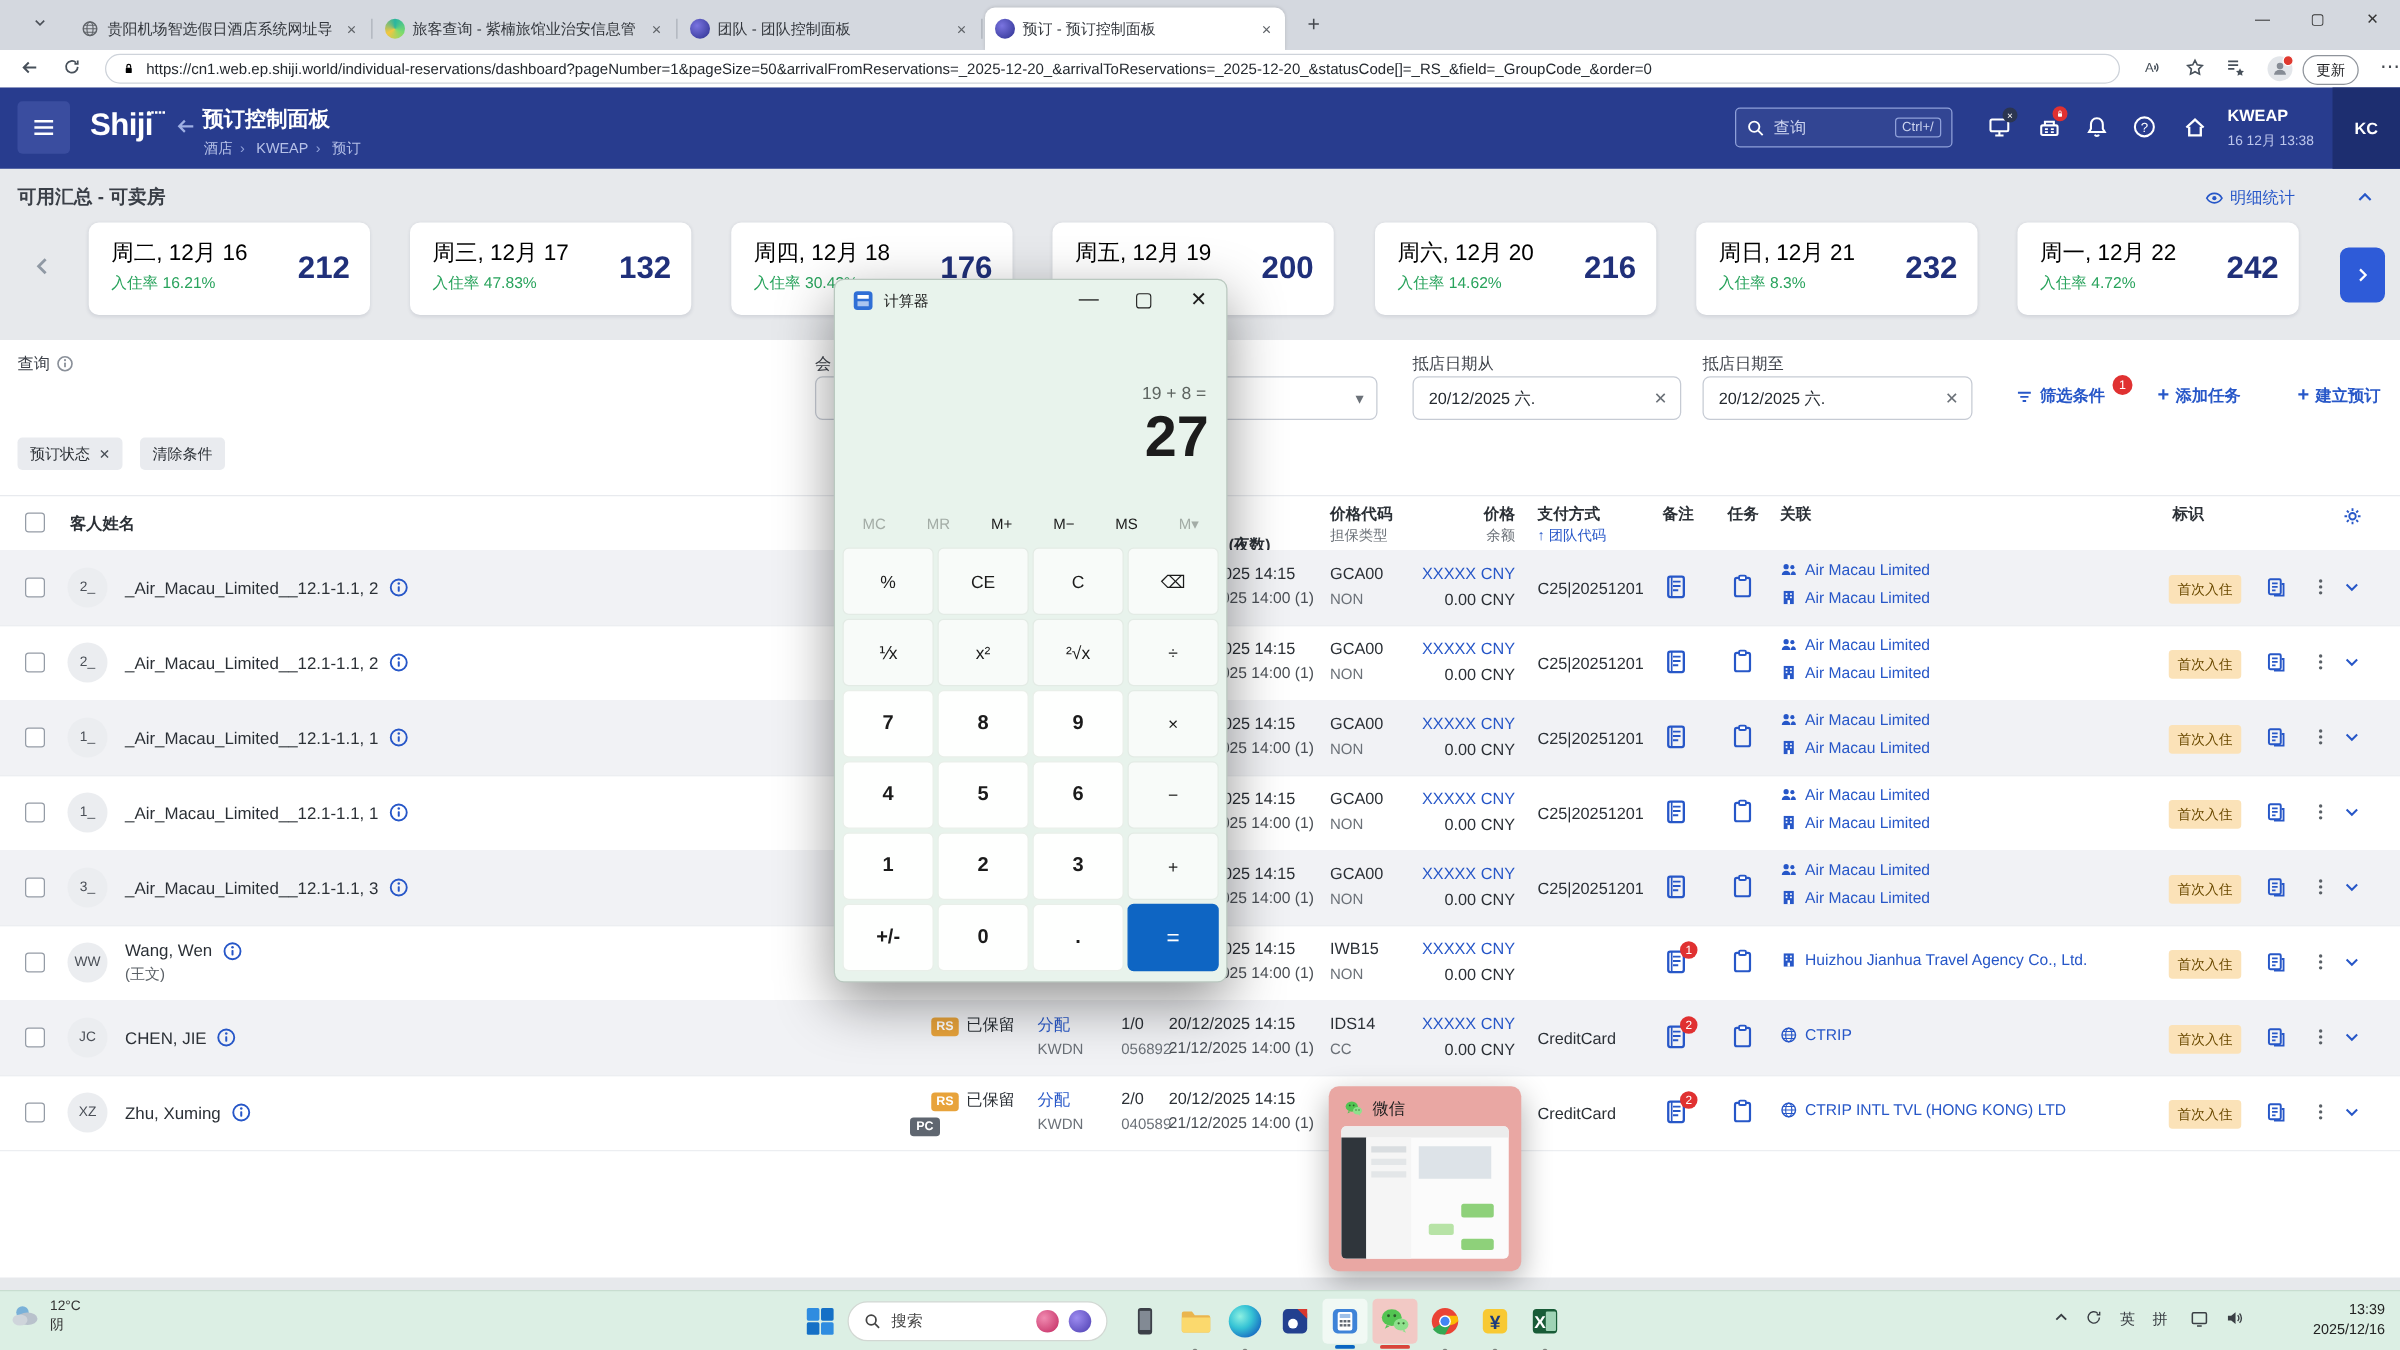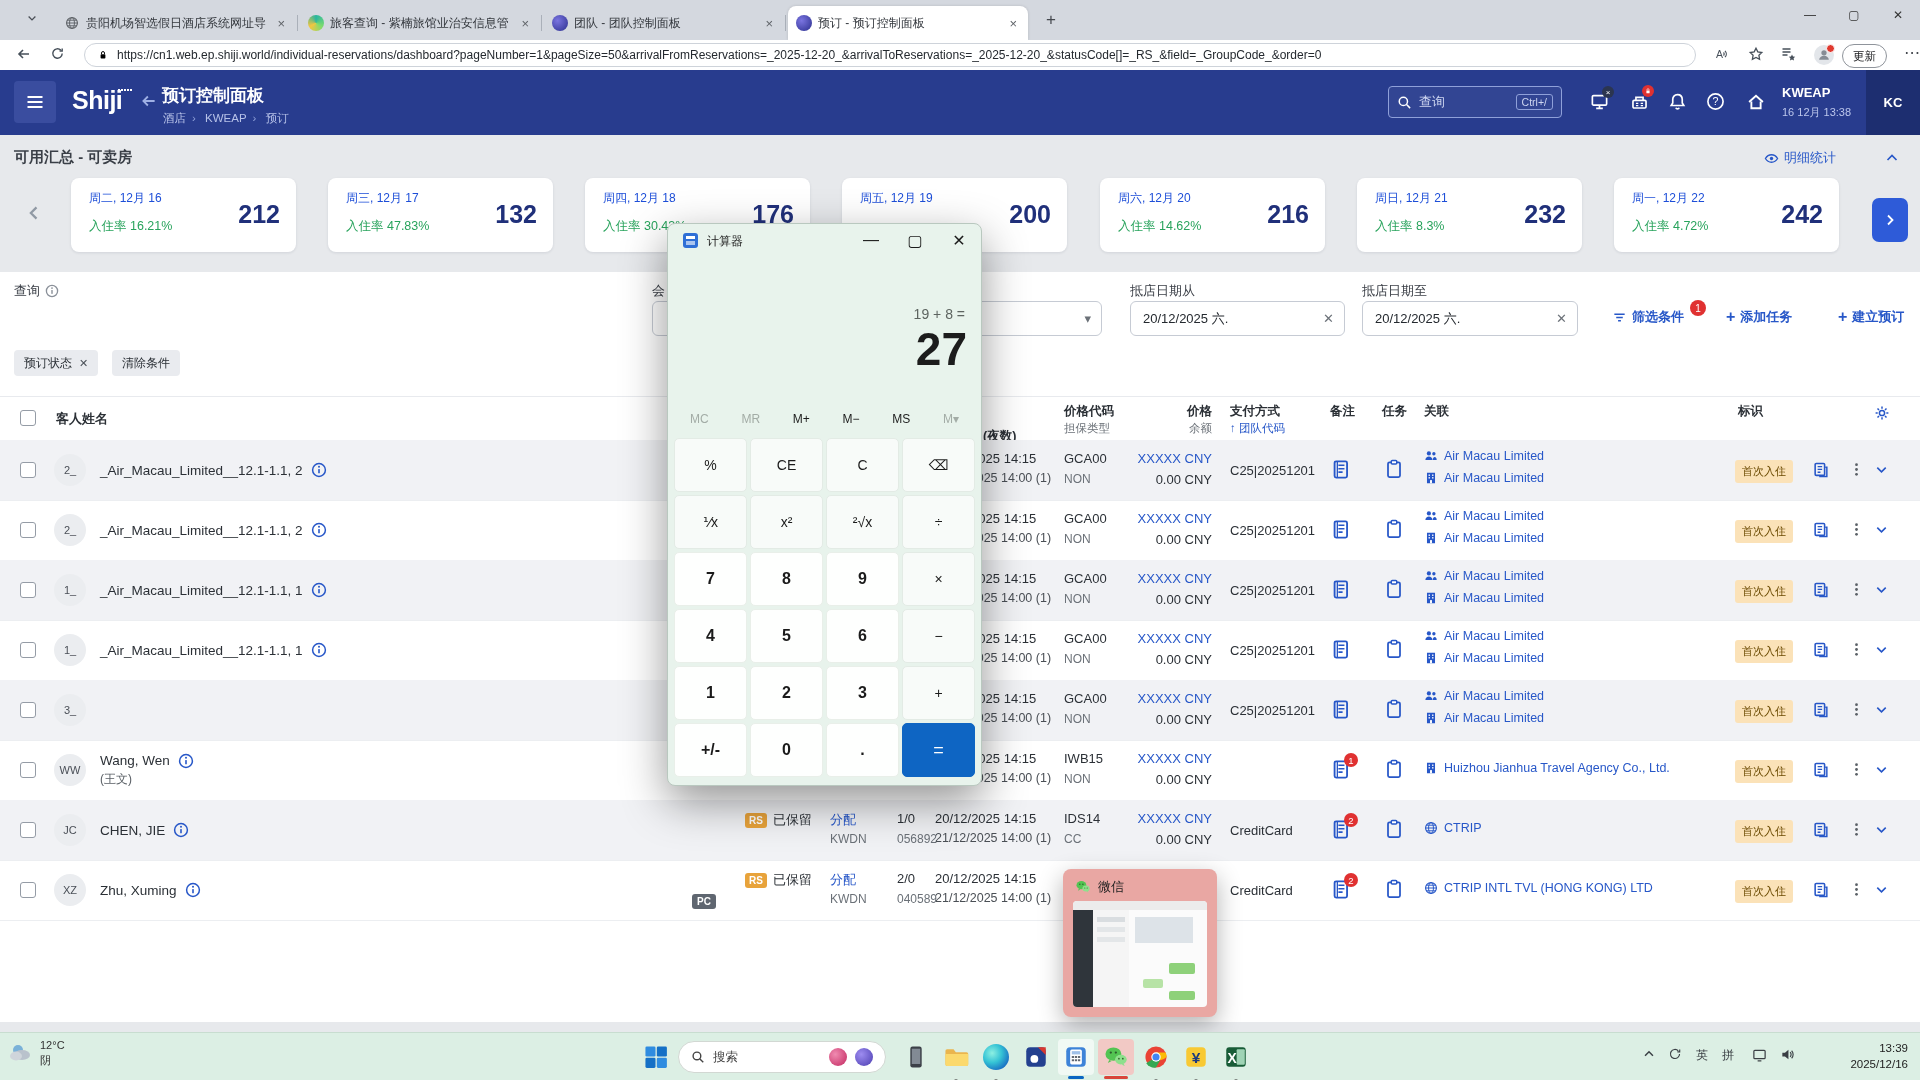--- a/index.html
+++ b/index.html
@@ -45,21 +45,21 @@
   #propname{position:absolute;left:1782px;top:15px;font-size:13px;font-weight:bold;}
   #propdate{position:absolute;left:1782px;top:35px;font-size:11px;color:#bcc6ec;}
   #kcblock{position:absolute;left:1866px;top:0;width:54px;height:65px;background:#1d2e70;display:flex;align-items:center;justify-content:center;font-size:13px;font-weight:bold;}
 
   
   #availtitle{position:absolute;left:14px;top:148px;font-size:15px;font-weight:600;color:#3a3f47;}
   #detaillink{position:absolute;left:1764px;top:149px;color:#2757c8;font-size:13px;display:flex;align-items:center;gap:5px;}
   #availcollapse{position:absolute;left:1884px;top:150px;color:#2757c8;}
   #cardleft{position:absolute;left:24px;top:203px;color:#9099a4;}
   .card{position:absolute;top:178px;width:225px;height:74px;background:#fff;border-radius:8px;box-shadow:0 1px 3px rgba(20,30,60,.1);}
-  .cday{position:absolute;left:18px;top:12px;font-size:12px;color:#1d4ed8;}
+  .cday{position:absolute;left:18px;top:12px;font-size:18px;color:#000000;}
   .cocc{position:absolute;left:18px;top:40px;font-size:12.5px;color:#28a35c;white-space:nowrap;}
   .cval{position:absolute;right:16px;top:22px;font-size:25px;font-weight:bold;color:#20307a;}
   #cardright{position:absolute;left:1872px;top:198px;width:36px;height:44px;background:#2e5bd8;border-radius:7px;display:flex;align-items:center;justify-content:center;color:#fff;}
 
   
   #panel{position:absolute;left:0;top:272px;width:1920px;height:750px;background:#fff;}
   .flabel{position:absolute;top:10px;font-size:13px;color:#3c4048;display:flex;align-items:center;gap:5px;}
   .finput{position:absolute;top:29px;height:35px;border:1px solid #c6cbd4;border-radius:6px;box-sizing:border-box;display:flex;align-items:center;padding:0 12px;font-size:13px;color:#24292f;background:#fff;}
   .finput .ph{color:#9aa0a8;}
   .finput .tail{position:absolute;right:10px;color:#6b7178;}
@@ -765,20 +765,32 @@
           </span>
           <span class="icn nico" style="left:1874px;top:22px">
             <svg viewBox="0 0 16 16" width="15" height="15">
               <path d="M3.5 6 8 10.5 12.5 6" fill="none" stroke="currentColor" stroke-width="1.7"></path>
             </svg>
           </span>
         </div>
         <div class="t-row alt" style="top:240px">
           <span class="cb" style="left:20px;top:22px"></span>
           <span class="avat" style="left:54px;top:14px">3_</span>
+          <div class="nameblk">
+            <div class="nrow">
+              <span class="gname">_Air_Macau_Limited__12.1-1.1, 3</span>
+              <span class="icn" style="color:#2757c8">
+                <svg viewBox="0 0 16 16" width="16" height="16">
+                  <circle cx="8" cy="8" r="6.4" fill="none" stroke="currentColor" stroke-width="1.5"></circle>
+                  <rect x="7.2" y="6.9" width="1.6" height="4.4" rx=".6" fill="currentColor"></rect>
+                  <circle cx="8" cy="4.7" r="1" fill="currentColor"></circle>
+                </svg>
+              </span>
+            </div>
+          </div>
           <div class="rc" style="left:935px;top:11px">20/12/2025 14:15</div>
           <div class="rc d2" style="left:935px;top:31px">21/12/2025 14:00 (1)</div>
           <div class="rc" style="left:1064px;top:11px">GCA00</div>
           <div class="rc sub" style="left:1064px;top:32px">NON</div>
           <div class="rc pr bluetxt" style="top:11px">XXXXX CNY</div>
           <div class="rc pr" style="top:32px">0.00 CNY</div>
           <div class="payc">C25|20251201</div>
           <span class="icn nico" style="left:1330px;top:19px">
             <svg viewBox="0 0 16 16" width="21" height="21">
               <rect x="3.5" y="1.8" width="9.5" height="12.4" rx="1.2" fill="none" stroke="currentColor" stroke-width="1.4"></rect>
@@ -993,21 +1005,21 @@
               <span class="gname">Zhu, Xuming</span>
               <span class="icn" style="color:#2757c8">
                 <svg viewBox="0 0 16 16" width="16" height="16">
                   <circle cx="8" cy="8" r="6.4" fill="none" stroke="currentColor" stroke-width="1.5"></circle>
                   <rect x="7.2" y="6.9" width="1.6" height="4.4" rx=".6" fill="currentColor"></rect>
                   <circle cx="8" cy="4.7" r="1" fill="currentColor"></circle>
                 </svg>
               </span>
             </div>
           </div>
-          <span class="pcb" style="left:692px;top:34px">PC</span>
+          <span class="pcb" style="left:728px;top:34px">PC</span>
           <div class="rc" style="left:745px;top:11px"><span class="rsb">RS</span><span class="stx">已保留</span></div>
           <div class="rc bluelink" style="left:830px;top:11px">分配</div>
           <div class="rc sub" style="left:830px;top:32px">KWDN</div>
           <div class="rc" style="left:897px;top:11px">2/0</div>
           <div class="rc sub" style="left:897px;top:32px">040589</div>
           <div class="rc" style="left:935px;top:11px">20/12/2025 14:15</div>
           <div class="rc d2" style="left:935px;top:31px">21/12/2025 14:00 (1)</div>
           <div class="payc">CreditCard</div>
           <span class="icn nico" style="left:1330px;top:19px">
             <svg viewBox="0 0 16 16" width="21" height="21">

